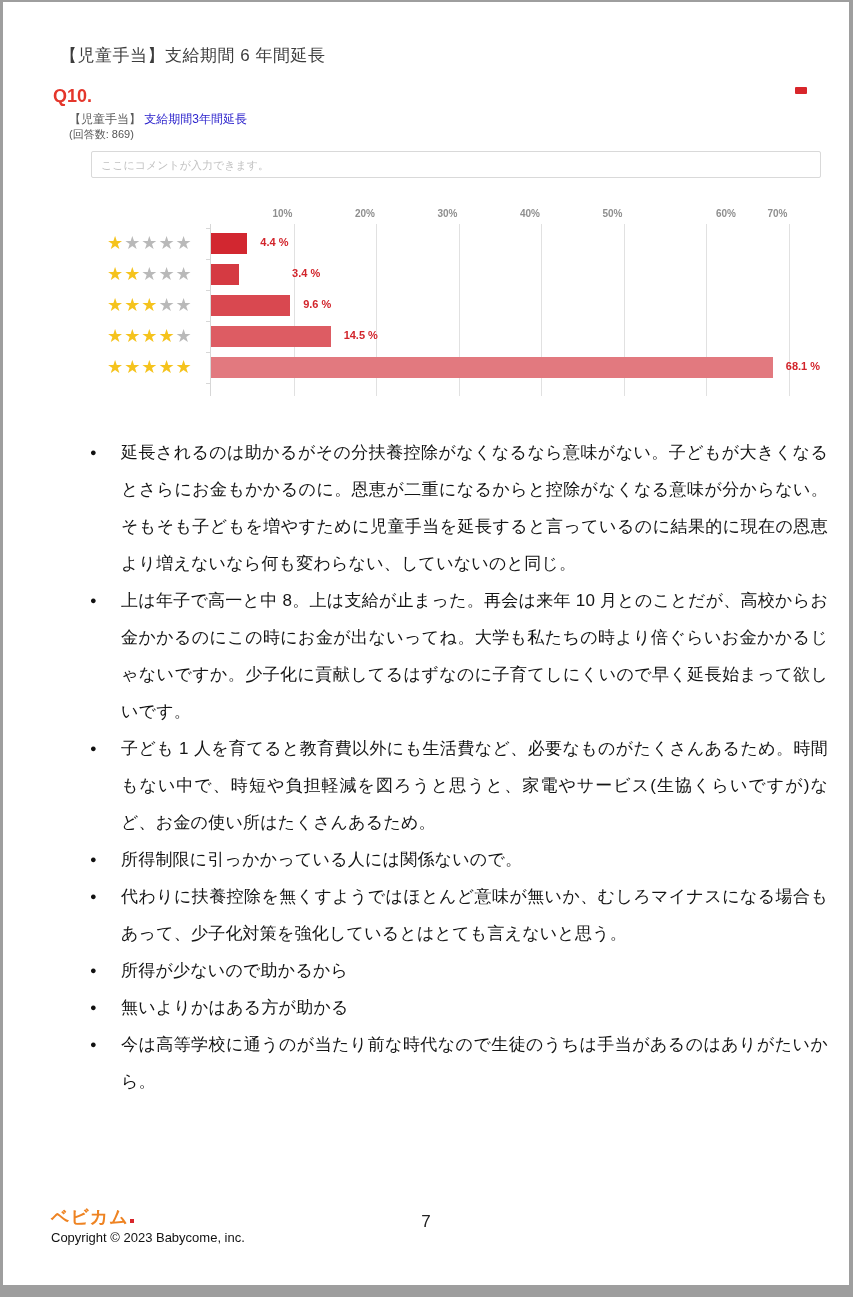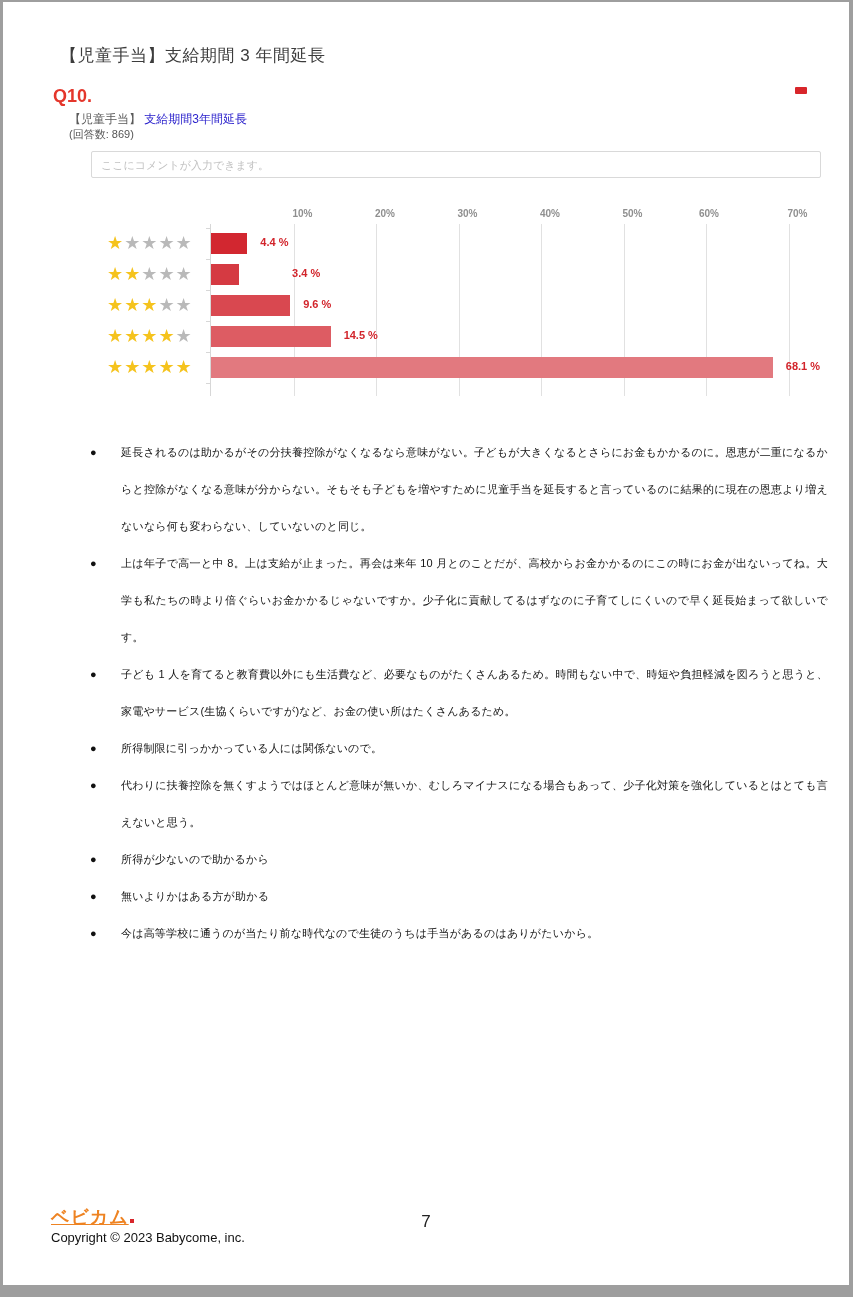--- a/index.html
+++ b/index.html
@@ -39,53 +39,53 @@
   .comment-input::placeholder { color:#c2c2c2; }
 
   
   .chart { position:absolute; left:104px; top:206px; width:740px; height:190px; }
   .plot {
     position:absolute; left:103px; top:16px; width:620px; height:172px;
     border-left:1px solid #d7d7d7;
   }
   .gridline { position:absolute; top:0; bottom:0; width:1px; background:#e1e1e1; }
   .xtick {
-    position:absolute; top:0; width:40px; text-align:right;
+    position:absolute; top:0; width:40px; text-align:left;
     font-size:10px; color:#8f8f8f; font-weight:bold;
   }
   .ytick { position:absolute; left:99px; width:4px; height:1px; background:#d7d7d7; }
   .crow { position:absolute; left:0; height:21px; }
   .stars { position:absolute; left:0; top:0; width:99px; font-size:18px; letter-spacing:1px; line-height:21px; }
   .bar { position:absolute; left:104px; top:0; height:21px; }
   .bar-label { position:absolute; top:3px; font-size:11px; font-weight:bold; white-space:nowrap; }
 
   
   .comments { position:absolute; left:85px; top:432px; width:740px; list-style:none; }
   .comments li {
     position:relative; padding-left:33px;
-    font-size:11px; line-height:37px; color:#141414;
+    font-size:17px; line-height:37px; color:#141414;
     text-align:justify; letter-spacing:0.2px;
   }
   .comments li::before {
     content:"●"; position:absolute; left:2px; top:0;
     font-size:11px; color:#111;
   }
 
   
-  .logo { position:absolute; left:48px; top:1203px; font-size:18px; font-weight:bold; color:#ee8322; letter-spacing:1px;text-decoration:underline; }
+  .logo { position:absolute; left:48px; top:1203px; font-size:18px; font-weight:bold; color:#ee8322; letter-spacing:1px; }
   .logo .dot { display:inline-block; width:4px; height:4px; background:#d8262b; margin-left:1px; }
   .copyright { position:absolute; left:48px; top:1228px; font-size:13px; color:#111; }
   .page-number { position:absolute; left:0; right:0; top:1210px; text-align:center; font-size:17px; color:#222; }
 </style>
 </head>
 <body>
 
 <div class="page">
 
-  <div class="doc-title">【児童手当】支給期間 3 年間延長</div>
+  <div class="doc-title">【児童手当】支給期間 6 年間延長</div>
 
   <div class="q-number">Q10.</div>
   <div class="marker-icon"></div>
 
   <div class="q-subtitle">
     <span class="cat">【児童手当】</span>
     <a class="link" href="#">支給期間3年間延長</a>
   </div>
 
   <div class="answer-count">(回答数: 869)</div>
@@ -100,21 +100,21 @@
         <div class="gridline" style="left: 330px;"></div>
         <div class="gridline" style="left: 412.5px;"></div>
         <div class="gridline" style="left: 495px;"></div>
         <div class="gridline" style="left: 577.5px;"></div>
       </div>
   <div class="xtick" style="left: 165.5px;">10%</div>
       <div class="xtick" style="left: 248px;">20%</div>
       <div class="xtick" style="left: 330.5px;">30%</div>
       <div class="xtick" style="left: 413px;">40%</div>
       <div class="xtick" style="left: 495.5px;">50%</div>
-      <div class="xtick" style="left: 572px;">60%</div>
+      <div class="xtick" style="left: 609px;">60%</div>
       <div class="xtick" style="left: 660.5px;">70%</div>
       <div class="ytick" style="top: 20px;"></div>
       <div class="ytick" style="top: 51px;"></div>
       <div class="ytick" style="top: 82px;"></div>
       <div class="ytick" style="top: 113px;"></div>
       <div class="ytick" style="top: 144px;"></div>
       <div class="ytick" style="top: 175px;"></div>
       <div class="crow" style="top: 25px; right: 0px;">
         <div class="stars"><span style="color: rgb(245, 195, 29);">★</span><span style="color: rgb(185, 185, 185);">★</span><span style="color: rgb(185, 185, 185);">★</span><span style="color: rgb(185, 185, 185);">★</span><span style="color: rgb(185, 185, 185);">★</span></div>
         <div class="bar" style="width: 36.3px; background: rgb(210, 39, 48);"></div>

